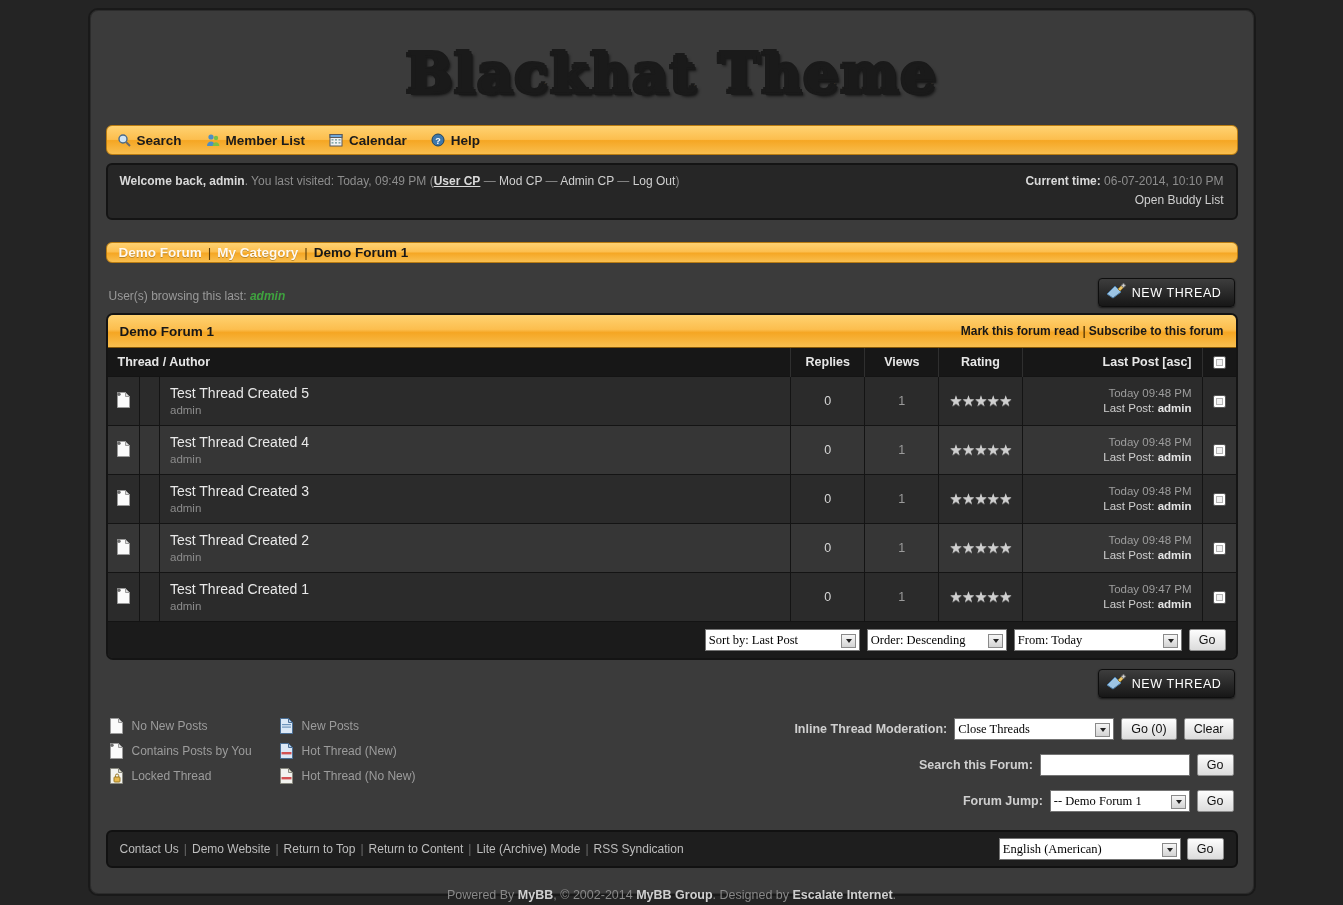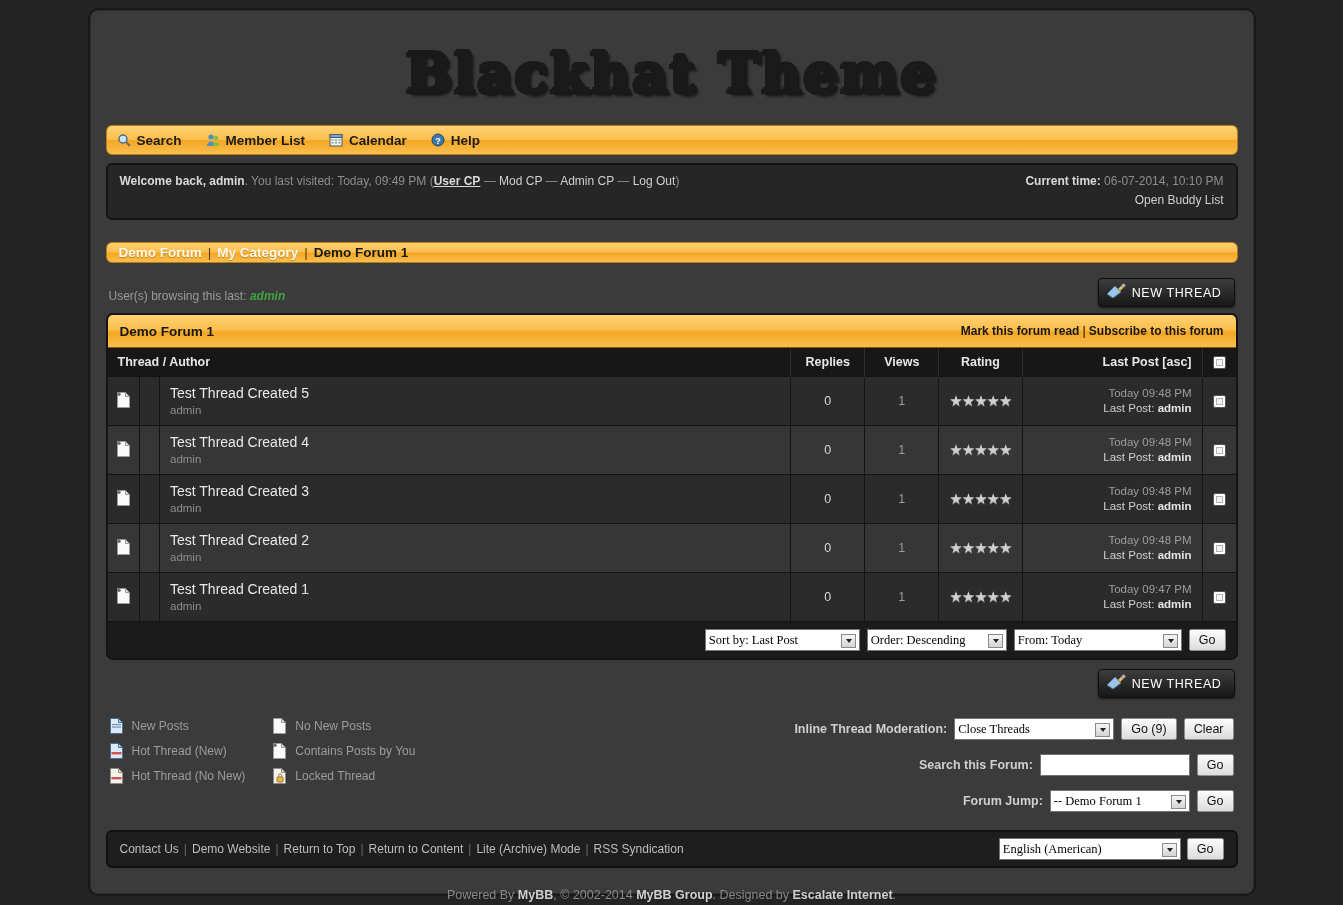--- a/index.html
+++ b/index.html
@@ -542,20 +542,52 @@
         <span>NEW THREAD</span>
       </a>
     </div>
 
     <div class="lower">
       <div class="legend">
         <div class="legend-col">
           <div class="legend-item">
             <span class="doc-ico">
               <svg width="13" height="16" viewBox="0 0 13 16">
+                  <polygon points="0.5,0.5 8.5,0.5 12.5,4.5 12.5,15.5 0.5,15.5" fill="#fbfbfb" stroke="#9a9a9a"></polygon>
+                  <polygon points="8.5,0.5 12.5,4.5 8.5,4.5" fill="#e0e0e0" stroke="#9a9a9a"></polygon>
+                </svg>
+            </span>
+            <span>No New Posts</span>
+          </div>
+          <div class="legend-item">
+            <span class="doc-ico">
+              <svg width="13" height="16" viewBox="0 0 13 16">
+                  <polygon points="0.5,0.5 8.5,0.5 12.5,4.5 12.5,15.5 0.5,15.5" fill="#fbfbfb" stroke="#9a9a9a"></polygon>
+                  <polygon points="8.5,0.5 12.5,4.5 8.5,4.5" fill="#e0e0e0" stroke="#9a9a9a"></polygon>
+                  <circle cx="2" cy="2.2" r="1.7" fill="#6d6d6d"></circle>
+                </svg>
+            </span>
+            <span>Contains Posts by You</span>
+          </div>
+          <div class="legend-item">
+            <span class="doc-ico">
+              <svg width="13" height="16" viewBox="0 0 13 16">
+                  <polygon points="0.5,0.5 8.5,0.5 12.5,4.5 12.5,15.5 0.5,15.5" fill="#f3f3ef" stroke="#8a8a80"></polygon>
+                  <polygon points="8.5,0.5 12.5,4.5 8.5,4.5" fill="#dedeca" stroke="#8a8a80"></polygon>
+                  <rect x="4" y="9" width="6" height="5" rx="0.8" fill="#e8b84b" stroke="#9a7a26"></rect>
+                  <path d="M5.5 9V7.6a1.6 1.6 0 0 1 3.2 0V9" fill="none" stroke="#9a7a26" stroke-width="1"></path>
+                </svg>
+            </span>
+            <span>Locked Thread</span>
+          </div>
+        </div>
+        <div class="legend-col">
+          <div class="legend-item">
+            <span class="doc-ico">
+              <svg width="13" height="16" viewBox="0 0 13 16">
                   <polygon points="0.5,0.5 8.5,0.5 12.5,4.5 12.5,15.5 0.5,15.5" fill="#dce9f7" stroke="#4a6f96"></polygon>
                   <polygon points="8.5,0.5 12.5,4.5 8.5,4.5" fill="#b6cde6" stroke="#4a6f96"></polygon>
                   <rect x="2" y="6" width="9" height="1.2" fill="#6f96bd"></rect>
                   <rect x="2" y="8.5" width="9" height="1.2" fill="#6f96bd"></rect>
                 </svg>
             </span>
             <span>New Posts</span>
           </div>
           <div class="legend-item">
             <span class="doc-ico">
@@ -571,61 +603,29 @@
             <span class="doc-ico">
               <svg width="13" height="16" viewBox="0 0 13 16">
                   <polygon points="0.5,0.5 8.5,0.5 12.5,4.5 12.5,15.5 0.5,15.5" fill="#f3f3ef" stroke="#8a8a80"></polygon>
                   <polygon points="8.5,0.5 12.5,4.5 8.5,4.5" fill="#dedeca" stroke="#8a8a80"></polygon>
                   <rect x="1.5" y="9" width="10" height="2.4" fill="#d35252"></rect>
                 </svg>
             </span>
             <span>Hot Thread (No New)</span>
           </div>
         </div>
-        <div class="legend-col">
-          <div class="legend-item">
-            <span class="doc-ico">
-              <svg width="13" height="16" viewBox="0 0 13 16">
-                  <polygon points="0.5,0.5 8.5,0.5 12.5,4.5 12.5,15.5 0.5,15.5" fill="#fbfbfb" stroke="#9a9a9a"></polygon>
-                  <polygon points="8.5,0.5 12.5,4.5 8.5,4.5" fill="#e0e0e0" stroke="#9a9a9a"></polygon>
-                </svg>
-            </span>
-            <span>No New Posts</span>
-          </div>
-          <div class="legend-item">
-            <span class="doc-ico">
-              <svg width="13" height="16" viewBox="0 0 13 16">
-                  <polygon points="0.5,0.5 8.5,0.5 12.5,4.5 12.5,15.5 0.5,15.5" fill="#fbfbfb" stroke="#9a9a9a"></polygon>
-                  <polygon points="8.5,0.5 12.5,4.5 8.5,4.5" fill="#e0e0e0" stroke="#9a9a9a"></polygon>
-                  <circle cx="2" cy="2.2" r="1.7" fill="#6d6d6d"></circle>
-                </svg>
-            </span>
-            <span>Contains Posts by You</span>
-          </div>
-          <div class="legend-item">
-            <span class="doc-ico">
-              <svg width="13" height="16" viewBox="0 0 13 16">
-                  <polygon points="0.5,0.5 8.5,0.5 12.5,4.5 12.5,15.5 0.5,15.5" fill="#f3f3ef" stroke="#8a8a80"></polygon>
-                  <polygon points="8.5,0.5 12.5,4.5 8.5,4.5" fill="#dedeca" stroke="#8a8a80"></polygon>
-                  <rect x="4" y="9" width="6" height="5" rx="0.8" fill="#e8b84b" stroke="#9a7a26"></rect>
-                  <path d="M5.5 9V7.6a1.6 1.6 0 0 1 3.2 0V9" fill="none" stroke="#9a7a26" stroke-width="1"></path>
-                </svg>
-            </span>
-            <span>Locked Thread</span>
-          </div>
-        </div>
       </div>
 
       <div class="opts">
         <div class="opt-row">
           <span class="opt-label">Inline Thread Moderation:</span>
           <span class="sel-wrap">
             <select class="ui" style="width:160px"><option>Close Threads</option><option>Open Threads</option><option>Stick Threads</option><option>Delete Threads</option><option>Move Threads</option><option>Approve Threads</option></select>
           </span>
-          <button class="ui">Go (9)</button>
+          <button class="ui">Go (0)</button>
           <button class="ui">Clear</button>
         </div>
         <div class="opt-row">
           <span class="opt-label">Search this Forum:</span>
           <input type="text" class="ui" style="width: 150px;" placeholder="">
           <button class="ui">Go</button>
         </div>
         <div class="opt-row">
           <span class="opt-label">Forum Jump:</span>
           <span class="sel-wrap">

